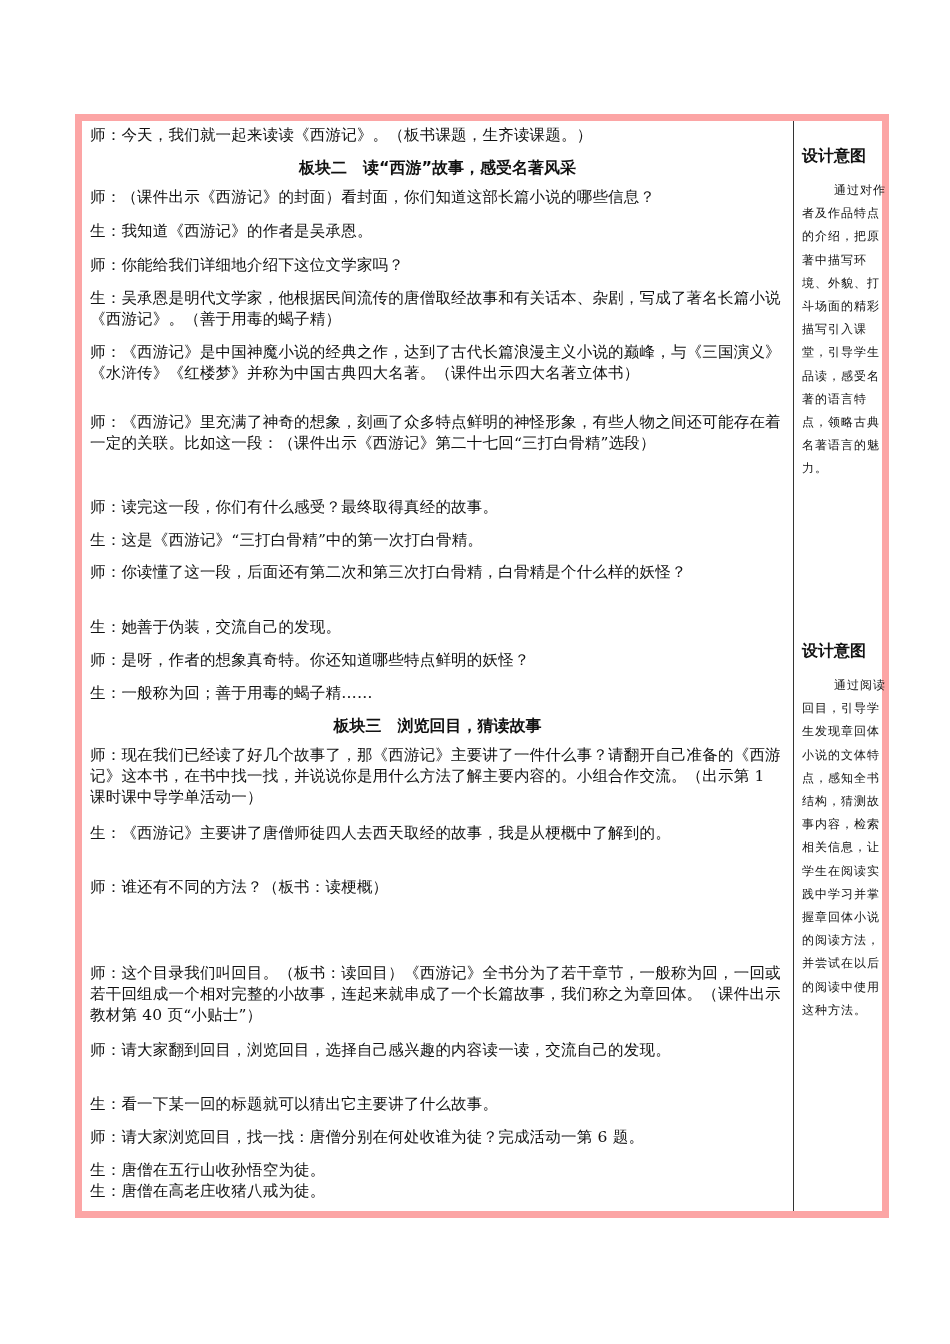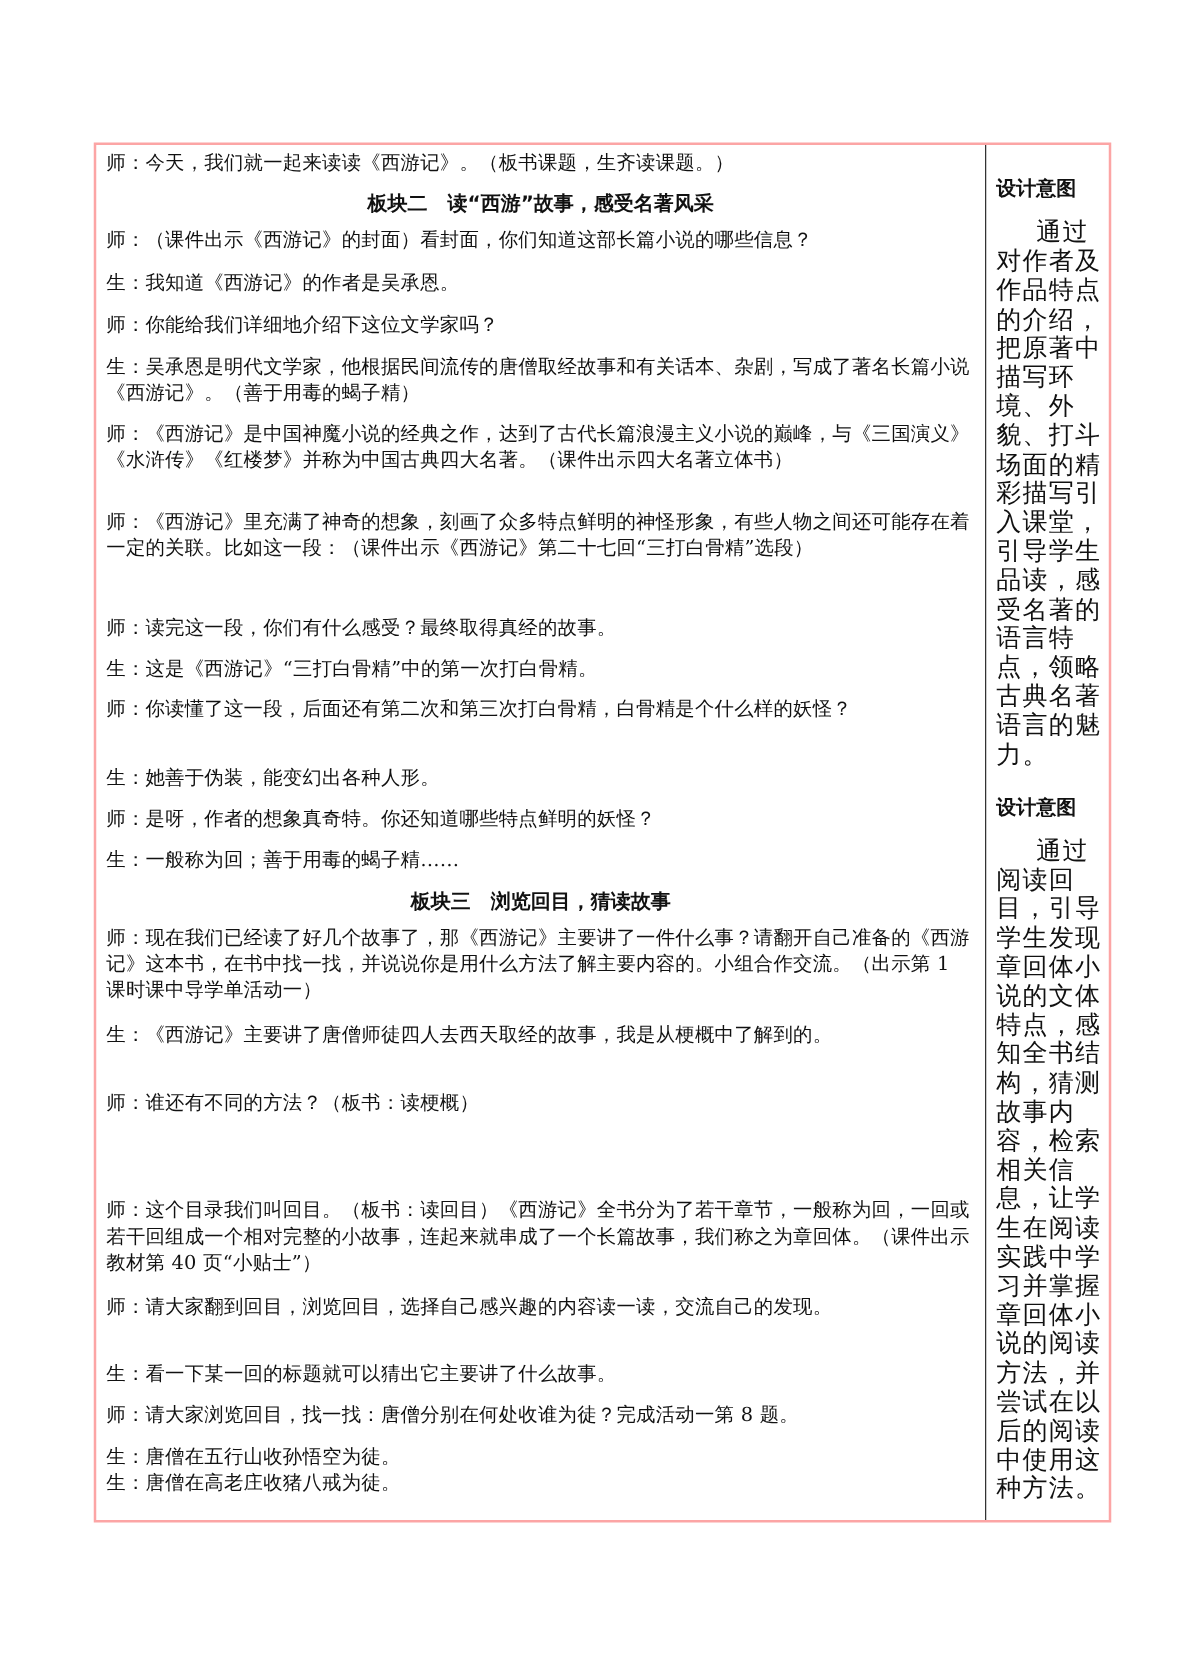--- a/index.html
+++ b/index.html
@@ -1,56 +1,56 @@
 <!DOCTYPE html>
 <html><head>
 <meta charset="utf-8">
 <style>
   html, body { margin:0; padding:0; background:#ffffff; }
   body { width:950px; height:1344px; position:relative; overflow:hidden;
          font-family:"DejaVu Serif","Liberation Serif",serif; color:#111; }
   .page-table { position:absolute; left:75px; top:114px; width:814px; height:1104px;
-         border:2px solid #fca5a5; box-sizing:border-box; }
+         border:7px solid #fca5a5; box-sizing:border-box; }
   .col-main { position:absolute; left:0; top:0; width:712px; height:100%;
          border-right:1px solid #333; box-sizing:border-box; }
   .col-side { position:absolute; left:712px; top:0; width:100px; height:100%; }
   .row { position:absolute; left:8px; right:10px; font-size:15.5px; line-height:21px;
          letter-spacing:0.2px; }
   .heading { position:absolute; left:0; right:0; text-align:center;
          font-family:"DejaVu Sans","Liberation Sans",sans-serif; font-weight:bold; font-size:16px; line-height:22px; }
   .side-block { position:absolute; left:8px; width:86px;margin-top:20px; }
   .side-title { font-family:"DejaVu Sans","Liberation Sans",sans-serif; font-weight:bold; font-size:16px; line-height:22px; }
-  .side-text { font-size:20px; line-height:23.2px; letter-spacing:1px; word-break:break-all; margin-top:12px; }
+  .side-text { font-size:12px; line-height:23.2px; letter-spacing:1px; word-break:break-all; margin-top:12px; }
   .side-text .indent { display:inline-block; width:32px; }
 </style>
 </head>
 <body>
 
 <div class="page-table">
   <div class="col-main" id="col-main">
       <div class="row" style="top: 4px;">师：今天，我们就一起来读读《西游记》。（板书课题，生齐读课题。）</div>
       <div class="row" style="top: 66px;">师：（课件出示《西游记》的封面）看封面，你们知道这部长篇小说的哪些信息？</div>
       <div class="row" style="top: 100px;">生：我知道《西游记》的作者是吴承恩。</div>
       <div class="row" style="top: 134px;">师：你能给我们详细地介绍下这位文学家吗？</div>
       <div class="row" style="top: 167px;">生：吴承恩是明代文学家，他根据民间流传的唐僧取经故事和有关话本、杂剧，写成了著名长篇小说《西游记》。（善于用毒的蝎子精）</div>
       <div class="row" style="top: 221px;">师：《西游记》是中国神魔小说的经典之作，达到了古代长篇浪漫主义小说的巅峰，与《三国演义》《水浒传》《红楼梦》并称为中国古典四大名著。（课件出示四大名著立体书）</div>
       <div class="row" style="top: 291px;">师：《西游记》里充满了神奇的想象，刻画了众多特点鲜明的神怪形象，有些人物之间还可能存在着一定的关联。比如这一段：（课件出示《西游记》第二十七回“三打白骨精”选段）</div>
       <div class="row" style="top: 376px;">师：读完这一段，你们有什么感受？最终取得真经的故事。</div>
       <div class="row" style="top: 409px;">生：这是《西游记》“三打白骨精”中的第一次打白骨精。</div>
       <div class="row" style="top: 441px;">师：你读懂了这一段，后面还有第二次和第三次打白骨精，白骨精是个什么样的妖怪？</div>
-      <div class="row" style="top: 496px;">生：她善于伪装，能变幻出各种人形。</div>
+      <div class="row" style="top: 496px;">生：她善于伪装，交流自己的发现。</div>
       <div class="row" style="top: 529px;">师：是呀，作者的想象真奇特。你还知道哪些特点鲜明的妖怪？</div>
       <div class="row" style="top: 562px;">生：一般称为回；善于用毒的蝎子精……</div>
       <div class="row" style="top: 624px;">师：现在我们已经读了好几个故事了，那《西游记》主要讲了一件什么事？请翻开自己准备的《西游记》这本书，在书中找一找，并说说你是用什么方法了解主要内容的。小组合作交流。（出示第 1 课时课中导学单活动一）</div>
       <div class="row" style="top: 702px;">生：《西游记》主要讲了唐僧师徒四人去西天取经的故事，我是从梗概中了解到的。</div>
       <div class="row" style="top: 756px;">师：谁还有不同的方法？（板书：读梗概）</div>
       <div class="row" style="top: 842px;">师：这个目录我们叫回目。（板书：读回目）《西游记》全书分为了若干章节，一般称为回，一回或若干回组成一个相对完整的小故事，连起来就串成了一个长篇故事，我们称之为章回体。（课件出示教材第 40 页“小贴士”）</div>
       <div class="row" style="top: 919px;">师：请大家翻到回目，浏览回目，选择自己感兴趣的内容读一读，交流自己的发现。</div>
       <div class="row" style="top: 973px;">生：看一下某一回的标题就可以猜出它主要讲了什么故事。</div>
-      <div class="row" style="top: 1006px;">师：请大家浏览回目，找一找：唐僧分别在何处收谁为徒？完成活动一第 8 题。</div>
+      <div class="row" style="top: 1006px;">师：请大家浏览回目，找一找：唐僧分别在何处收谁为徒？完成活动一第 6 题。</div>
       <div class="row" style="top: 1039px;">生：唐僧在五行山收孙悟空为徒。</div>
       <div class="row" style="top: 1060px;">生：唐僧在高老庄收猪八戒为徒。</div>
       <div class="heading" style="top: 36px;">板块二　读“西游”故事，感受名著风采</div>
       <div class="heading" style="top: 594px;">板块三　浏览回目，猜读故事</div>
     </div>
   <div class="col-side" id="col-side">
       <div class="side-block" style="top: 4px;">
         <div class="side-title">设计意图</div>
         <div class="side-text"><span class="indent"></span><span>通过对作者及作品特点的介绍，把原著中描写环境、外貌、打斗场面的精彩描写引入课堂，引导学生品读，感受名著的语言特点，领略古典名著语言的魅力。</span></div>
       </div>

